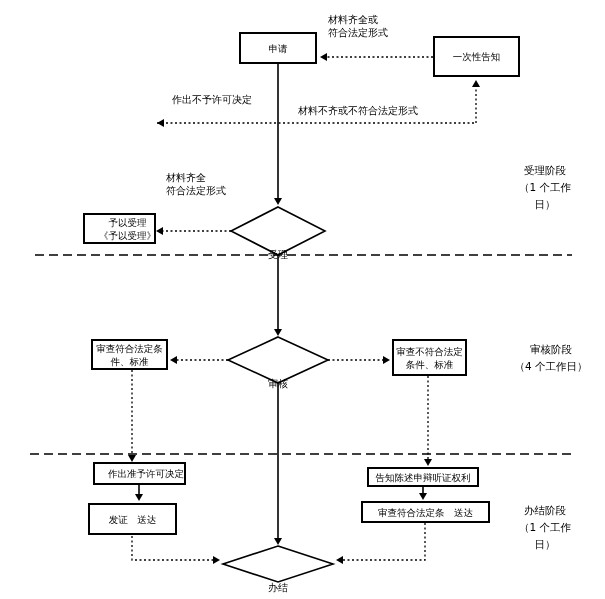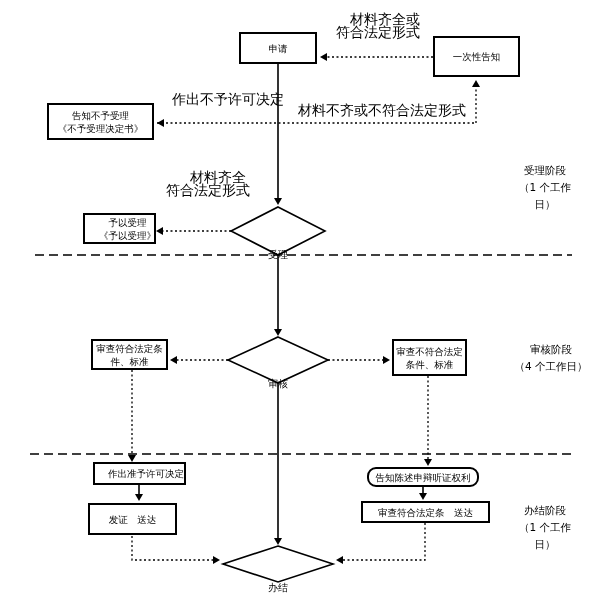--- a/index.html
+++ b/index.html
@@ -31,22 +31,22 @@
     position:absolute;
     text-align:center;
     font-size:10px;
     line-height:14px;
     z-index:3;
     white-space:nowrap;
     margin-top:24px;
   }
   .elabel{
     position:absolute;
-    text-align:right;
-    font-size:14px;
+    text-align:left;
+    font-size:10px;
     line-height:13px;
     z-index:2;
   }
   .elabel span{display:block;white-space:nowrap;}
   .stage{
     position:absolute;
     text-align:center;
     font-size:10.5px;
     line-height:17px;
     z-index:2;
@@ -112,24 +112,20 @@
   </svg>
 
   <div class="box" style="left:239px;top:32px;width:78px;height:32px;">
     <span>申请</span>
   </div>
 
   <div class="box" style="left:433px;top:36px;width:87px;height:41px;">
     <span>一次性告知</span>
   </div>
 
-  <div class="box" style="left:47px;top:103px;width:107px;height:37px;">
-    <span>告知不予受理</span>
-    <span>《不予受理决定书》</span>
-  </div>
 
   <div class="box" style="left:83px;top:213px;width:73px;height:31px;padding-left:16px;">
     <span>予以受理</span>
     <span>《予以受理》</span>
   </div>
 
   <div class="box" style="left:91px;top:339px;width:77px;height:31px;">
     <span>审查符合法定条</span>
     <span>件、标准</span>
   </div>
@@ -140,21 +136,21 @@
   </div>
 
   <div class="box" style="left:93px;top:462px;width:93px;height:23px;align-items:flex-end;">
     <span>作出准予许可决定</span>
   </div>
 
   <div class="box" style="left:88px;top:503px;width:89px;height:32px;">
     <span>发证　送达</span>
   </div>
 
-  <div class="box" style="left:367px;top:467px;width:112px;height:20px;border-radius:9px;">
+  <div class="box" style="left:367px;top:467px;width:112px;height:20px;">
     <span>告知陈述申辩听证权利</span>
   </div>
 
   <div class="box" style="left:361px;top:501px;width:129px;height:22px;">
     <span>审查符合法定条　送达</span>
   </div>
 
   <div class="dlabel" style="left:248px;top:224px;width:60px;">受理</div>
   <div class="dlabel" style="left:248px;top:353px;width:60px;">审核</div>
   <div class="dlabel" style="left:248px;top:557px;width:60px;">办结</div>

